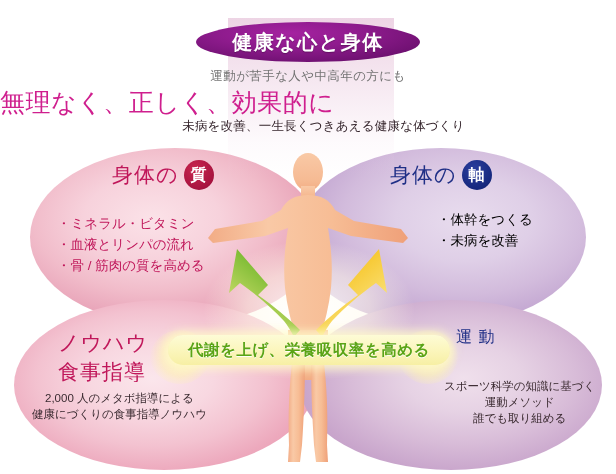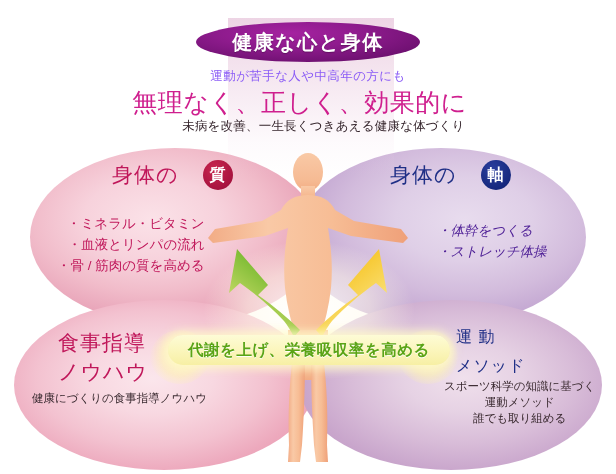--- a/index.html
+++ b/index.html
@@ -66,50 +66,50 @@
     border-radius:50%/50%;
     background:radial-gradient(ellipse 70% 80% at 42% 28%, #a522a0 0%, #8d1b8c 48%, #6b0f6e 100%);
     display:flex; align-items:center; justify-content:center;
   }
   .badge-text{
     color:#ffffff; font-size:20px; font-weight:bold; letter-spacing:1.5px;
     text-shadow:0 1px 1px rgba(0,0,0,.25);
   }
   .sub1{
     position:absolute; left:0; right:0; top:68px; text-align:center;
-    font-size:12.5px; color:#8b5cf6; letter-spacing:.4px;
+    font-size:12.5px; color:#737373; letter-spacing:.4px;
   }
   .headline{
-    position:absolute; left:0; right:17px; top:86px; text-align:center;
+    position:absolute; left:0; right:17px; top:86px; text-align:left;
     font-size:25px; color:#cf1f8e; letter-spacing:.5px;
   }
   .sub2{
     position:absolute; left:0; right:0; top:118px; text-align:center;
     font-size:12.5px; color:#33232a; letter-spacing:.2px;padding-left:31px;
   }
 
   
-  .heading{ position:absolute; display:flex; align-items:center; gap:24px; }
+  .heading{ position:absolute; display:flex; align-items:center; gap:5px; }
   .heading-text{ font-size:21px; letter-spacing:1px; }
   .h-tl{ left:112px; top:160px; }
   .h-tl .heading-text{ color:#c0175a; }
   .h-tr{ left:390px; top:160px; }
   .h-tr .heading-text{ color:#1f2f86; }
   .kanji-circle{
     width:30px; height:30px; border-radius:50%;
     display:flex; align-items:center; justify-content:center;
     color:#fff; font-size:16px; font-weight:bold;
   }
   .kc-red{ background:radial-gradient(circle at 38% 30%, #c8264f 0%, #a8133f 70%, #8e0c33 100%); }
   .kc-navy{ background:radial-gradient(circle at 38% 30%, #2b3f9e 0%, #16287e 70%, #0f1e66 100%); }
 
   
   .bullets{ position:absolute; font-size:13.5px; line-height:21px; }
-  .b-tl{ left:57px; top:213px; color:#c0175a;text-align:right; }
-  .b-tr{ left:437px; top:220px; color:#4c1d95;font-style:italic; }
+  .b-tl{ left:57px; top:213px; color:#c0175a; }
+  .b-tr{ left:437px; top:209px; color:#000000; }
 
   
   .h-bl{
     position:absolute; left:58px; top:328px; color:#c0175a;
     font-size:21px; line-height:29px; letter-spacing:1px;
   }
   .h-br{
     position:absolute; left:456px; top:322px; color:#1f2f86;
     font-size:16px; line-height:29px; letter-spacing:1px;
   }
@@ -226,34 +226,34 @@
     <div>・血液とリンパの流れ</div>
     <div>・骨 / 筋肉の質を高める</div>
   </div>
 
   <div class="heading h-tr">
     <span class="heading-text">身体の</span>
     <span class="kanji-circle kc-navy">軸</span>
   </div>
   <div class="bullets b-tr">
     <div>・体幹をつくる</div>
-    <div>・ストレッチ体操</div>
+    <div>・未病を改善</div>
   </div>
 
   <div class="h-bl">
+    <div>ノウハウ</div>
     <div>食事指導</div>
-    <div>ノウハウ</div>
   </div>
   <div class="note note-bl">
+    <div>2,000 人のメタボ指導による</div>
     <div>健康にづくりの食事指導ノウハウ</div>
   </div>
 
   <div class="h-br">
     <div>運 動</div>
-    <div>メソッド</div>
   </div>
   <div class="note note-br">
     <div>スポーツ科学の知識に基づく</div>
     <div>運動メソッド</div>
     <div>誰でも取り組める</div>
   </div>
 
   <div class="banner">
     <span class="banner-text">代謝を上げ、栄養吸収率を高める</span>
   </div>

